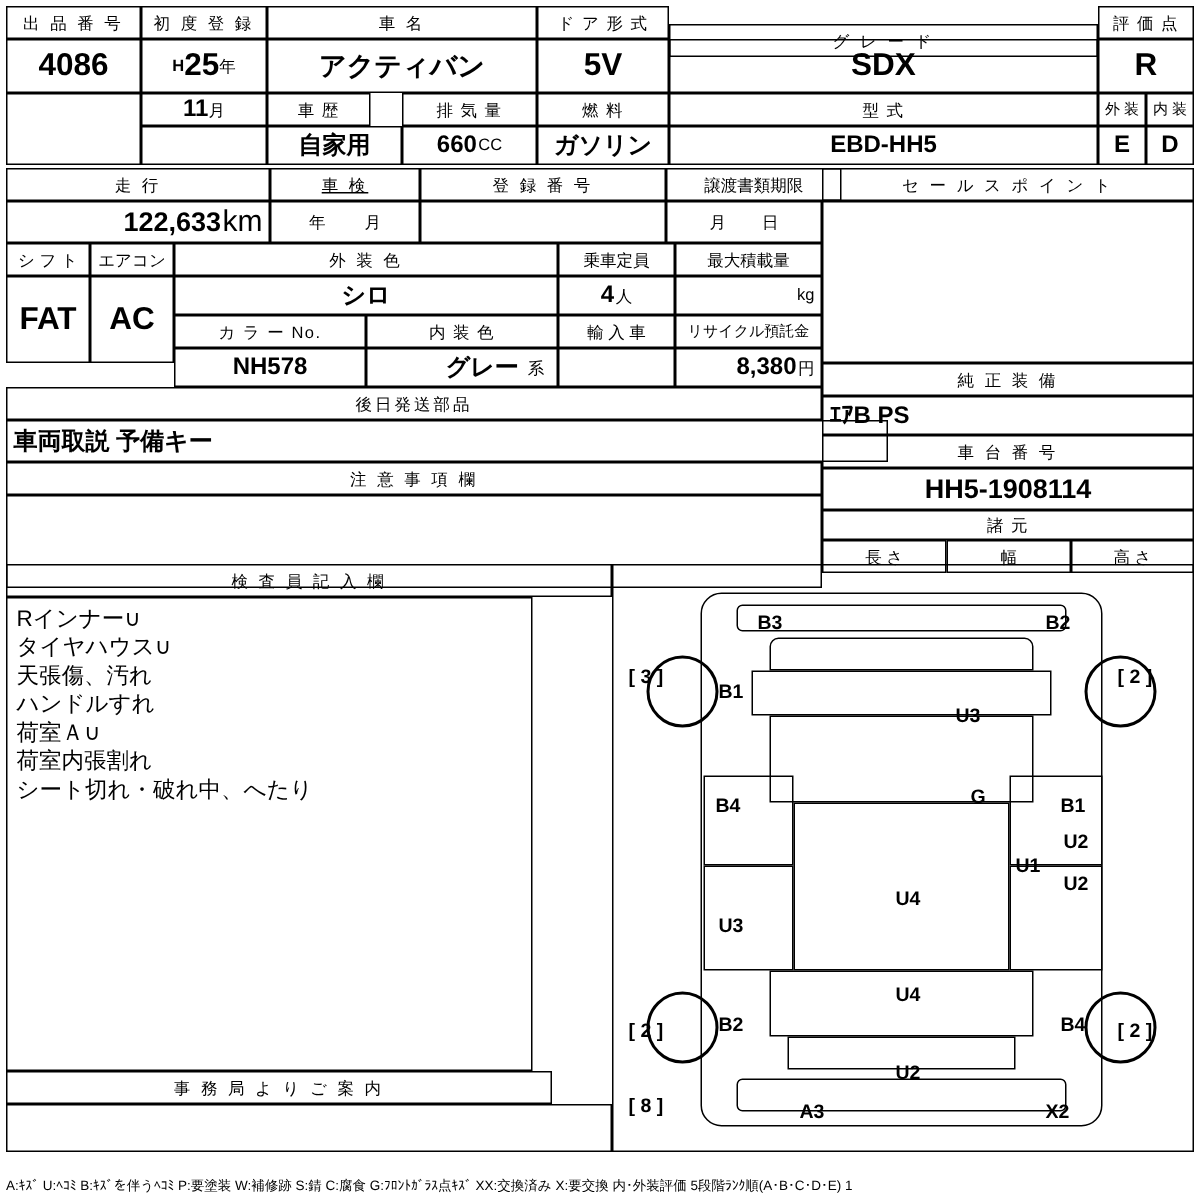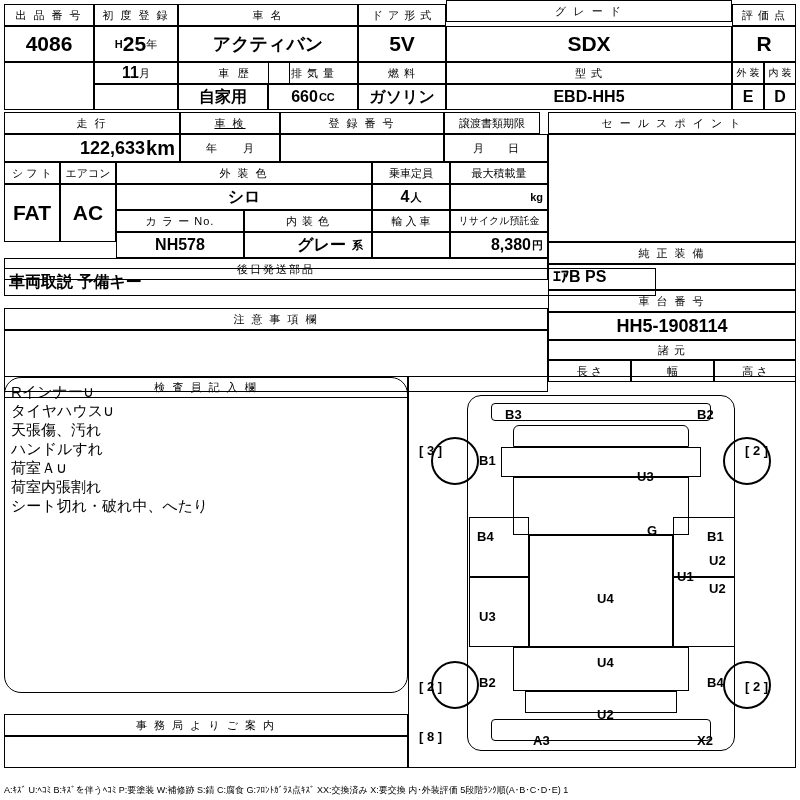--- a/index.html
+++ b/index.html
@@ -9,21 +9,21 @@
   .lbl{font-size:11px;letter-spacing:2px;}
   .lbl2{font-size:11px;letter-spacing:1px;}
   .val{font-size:21px;font-weight:bold;}
   .val-s{font-size:16px;font-weight:bold;}
   .val-m{font-size:18px;font-weight:bold;}
   .tl{justify-content:flex-start;padding-left:4px;}
   .tr{justify-content:flex-end;padding-right:4px;}
   .ttop{align-items:flex-start;}
   .sup{font-size:11px;font-weight:bold;vertical-align:top;}
   .sub{font-size:11px;font-weight:normal;}
-  .unit{font-size:11px;font-weight:bold;padding-left:1px;}
+  .unit{font-size:11px;font-weight:normal;padding-left:1px;}
   .notes{font-size:15px;line-height:19px;white-space:pre-line;padding:4px 6px;font-weight:normal;}
   .footer{position:absolute;left:4px;top:784px;font-size:9px;letter-spacing:0px;white-space:nowrap;}
   
   #diagram{position:absolute;left:408px;top:376px;width:388px;height:392px;border:1px solid #000;box-sizing:border-box;}
   .dg{position:absolute;font-size:13px;font-weight:bold;text-align:center;}
   .wheel{position:absolute;border:2px solid #000;border-radius:50%;box-sizing:border-box;}
   .part{position:absolute;border:1px solid #000;box-sizing:border-box;}
 </style>
 </head>
 <body>
@@ -39,31 +39,31 @@
     <span class="val">25</span>
     <span class="sub">年</span>
   </div>
 
   <div class="bx lbl" style="left:178px;top:4px;width:180px;height:22px;">車 名</div>
   <div class="bx val-m" style="left:178px;top:26px;width:180px;height:36px;">アクティバン</div>
 
   <div class="bx lbl2" style="left:358px;top:4px;width:88px;height:22px;">ド ア 形 式</div>
   <div class="bx val" style="left:358px;top:26px;width:88px;height:36px;">5V</div>
 
-  <div class="bx lbl" style="left:446px;top:0;width:286px;height:22px;">グ レ ー ド</div>
+  <div class="bx lbl" style="left:446px;top:16px;width:286px;height:22px;">グ レ ー ド</div>
   <div class="bx val" style="left:446px;top:26px;width:286px;height:36px;">SDX</div>
 
   <div class="bx lbl2" style="left:732px;top:4px;width:64px;height:22px;">評 価 点</div>
   <div class="bx val" style="left:732px;top:26px;width:64px;height:36px;">R</div>
 
   <div class="bx" style="left:94px;top:62px;width:84px;height:22px;">
     <span class="val-s">11</span>
     <span class="sub">月</span>
   </div>
-  <div class="bx lbl2" style="left:178px;top:62px;width:112px;height:22px;font-family:Liberation Mono, monospace;">車 歴</div>
+  <div class="bx lbl2" style="left:178px;top:62px;width:69px;height:22px;">車 歴</div>
   <div class="bx lbl2" style="left:268px;top:62px;width:90px;height:22px;">排 気 量</div>
   <div class="bx lbl2" style="left:358px;top:62px;width:88px;height:22px;">燃 料</div>
   <div class="bx lbl2" style="left:446px;top:62px;width:286px;height:22px;">型 式</div>
   <div class="bx lbl2" style="left:732px;top:62px;width:32px;height:22px;font-size:10px;letter-spacing:0;">外 装</div>
   <div class="bx lbl2" style="left:764px;top:62px;width:32px;height:22px;font-size:10px;letter-spacing:0;">内 装</div>
 
   <div class="bx val-s" style="left:178px;top:84px;width:90px;height:26px;">自家用</div>
   <div class="bx" style="left:268px;top:84px;width:90px;height:26px;">
     <span class="val-s">660</span>
     <span class="unit">CC</span>
@@ -84,21 +84,21 @@
 
   <div class="bx lbl" style="left:180px;top:112px;width:100px;height:22px;text-decoration:underline;">車 検</div>
   <div class="bx" style="left:180px;top:134px;width:100px;height:28px;">
     <span class="sub" style="margin-right:26px;">年</span>
     <span class="sub">月</span>
   </div>
 
   <div class="bx lbl" style="left:280px;top:112px;width:164px;height:22px;">登 録 番 号</div>
   <div class="bx val-s" style="left:280px;top:134px;width:164px;height:28px;"></div>
 
-  <div class="bx lbl2" style="left:444px;top:112px;width:96px;height:22px;letter-spacing:0;">譲渡書類期限</div>
+  <div class="bx lbl2" style="left:444px;top:112px;width:117px;height:22px;letter-spacing:0;">譲渡書類期限</div>
   <div class="bx" style="left:444px;top:134px;width:104px;height:28px;">
     <span class="sub" style="margin-right:24px;">月</span>
     <span class="sub">日</span>
   </div>
 
   <div class="bx lbl" style="left:548px;top:112px;width:248px;height:22px;">セ ー ル ス ポ イ ン ト</div>
   <div class="bx tl ttop" style="left:548px;top:134px;width:248px;height:108px;font-size:14px;padding-top:4px;"></div>
 
   <div class="bx lbl2" style="left:4px;top:162px;width:56px;height:22px;letter-spacing:0;">シ フ ト</div>
   <div class="bx lbl2" style="left:60px;top:162px;width:56px;height:22px;letter-spacing:0;">エアコン</div>
@@ -128,45 +128,45 @@
     <span class="val-s">グレー</span>
     <span class="unit" style="padding-left:6px;">系</span>
   </div>
   <div class="bx val-s" style="left:372px;top:232px;width:78px;height:26px;"></div>
   <div class="bx tr" style="left:450px;top:232px;width:98px;height:26px;">
     <span class="val-s">8,380</span>
     <span class="unit">円</span>
   </div>
 
   <div class="bx lbl" style="left:4px;top:258px;width:544px;height:22px;">後日発送部品</div>
-  <div class="bx tl val-s" style="left:4px;top:268px;width:652px;height:28px;">車両取説  予備キー</div>
+  <div class="bx tl val-s" style="left:4px;top:280px;width:588px;height:28px;">車両取説  予備キー</div>
 
   <div class="bx lbl" style="left:548px;top:242px;width:248px;height:22px;">純 正 装 備</div>
   <div class="bx tl val-s" style="left:548px;top:264px;width:248px;height:26px;">ｴｱB PS</div>
 
   <div class="bx lbl" style="left:4px;top:308px;width:544px;height:22px;">注 意 事 項 欄</div>
   <div class="bx tl ttop" style="left:4px;top:330px;width:544px;height:62px;font-size:14px;padding-top:4px;"></div>
 
   <div class="bx lbl" style="left:548px;top:290px;width:248px;height:22px;">車 台 番 号</div>
   <div class="bx val-m" style="left:548px;top:312px;width:248px;height:28px;">HH5-1908114</div>
   <div class="bx lbl2" style="left:548px;top:340px;width:248px;height:20px;">諸 元</div>
   <div class="bx lbl2" style="left:548px;top:360px;width:83px;height:22px;letter-spacing:0;">長 さ</div>
   <div class="bx lbl2" style="left:631px;top:360px;width:83px;height:22px;letter-spacing:0;">幅</div>
   <div class="bx lbl2" style="left:714px;top:360px;width:82px;height:22px;letter-spacing:0;">高 さ</div>
 
   <div class="bx lbl" style="left:4px;top:376px;width:404px;height:22px;">検 査 員 記 入 欄</div>
-  <div class="bx tl ttop notes" style="left:4px;top:377px;width:404px;height:316px;border-radius:17px;">Rインナー∪
+  <div class="bx tl ttop notes" style="left:4px;top:398px;width:351px;height:316px;">Rインナー∪
 タイヤハウス∪
 天張傷、汚れ
 ハンドルすれ
 荷室Ａ∪
 荷室内張割れ
 シート切れ・破れ中、へたり</div>
 
-  <div class="bx lbl" style="left:4px;top:714px;width:404px;height:22px;">事 務 局 よ り ご 案 内</div>
+  <div class="bx lbl" style="left:4px;top:714px;width:364px;height:22px;">事 務 局 よ り ご 案 内</div>
   <div class="bx tl ttop notes" style="left:4px;top:736px;width:404px;height:32px;"></div>
 
   <div id="diagram">
 
     <div class="part" style="left:58px;top:18px;width:268px;height:356px;border-radius:14px;background:#fff;"></div>
 
     <div class="part" style="left:82px;top:26px;width:220px;height:18px;border-radius:4px;"></div>
 
     <div class="part" style="left:104px;top:48px;width:176px;height:22px;border-radius:6px 6px 0 0;"></div>
 

